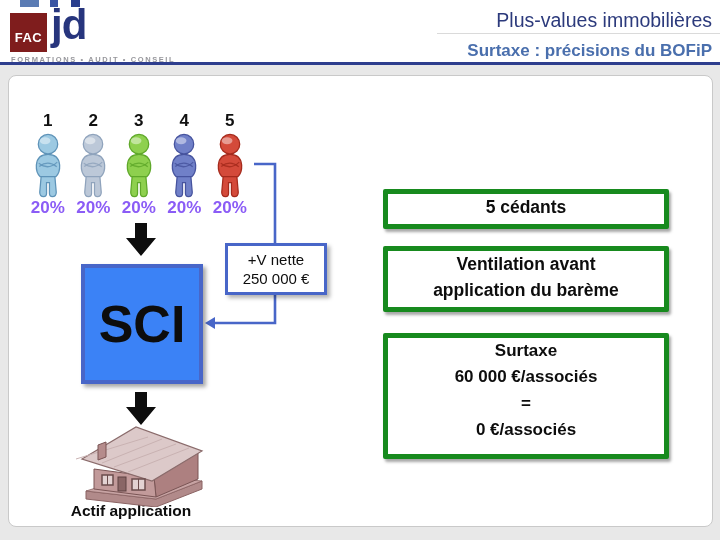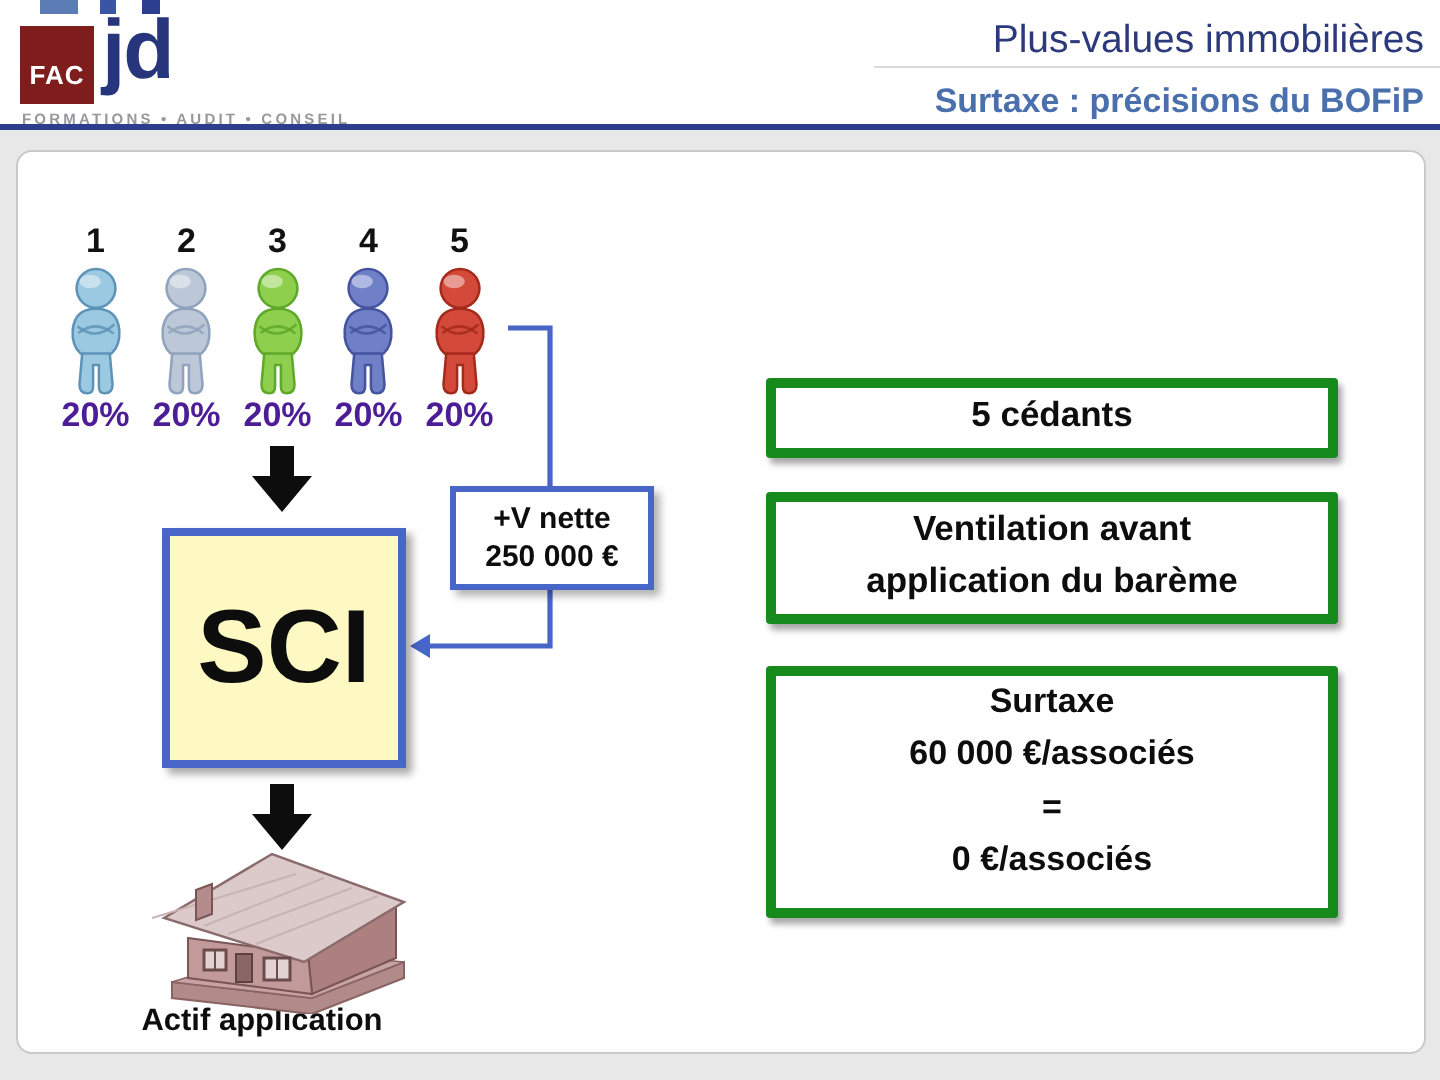--- a/index.html
+++ b/index.html
@@ -26,37 +26,37 @@
   .case-title{position:absolute;left:12px;top:10px;font-size:15px;font-weight:bold;color:#1f2a4e;}
 
   
   .associates{position:absolute;left:16px;top:33px;display:flex;}
   .associate{width:45.5px;display:flex;flex-direction:column;align-items:center;}
   .associate-number{font-size:17px;font-weight:bold;color:#111;height:24px;line-height:24px;}
   .figure{display:block;}
   .figure .main{fill:var(--c);stroke:var(--d);stroke-width:1.3px;}
   .figure .hl{fill:#ffffff;opacity:.45;}
   .figure .armline{fill:none;stroke:var(--d);stroke-width:1.3px;opacity:.85;}
-  .associate-share{font-size:17px;font-weight:bold;color:#4c1d95;margin-top:-3px;}
+  .associate-share{font-size:17px;font-weight:bold;color:#8b5cf6;margin-top:-3px;}
 
   
   .connector{position:absolute;left:0;top:0;width:703px;height:450px;z-index:1;pointer-events:none;}
 
   
   .black-arrow{position:absolute;width:34px;height:34px;z-index:2;}
   .arrow-1{left:115px;top:147px;}
   .arrow-2{left:115px;top:316px;}
 
   
-  .sci-box{position:absolute;left:72px;top:188px;width:114px;height:112px;background:#fef9c3;border:4px solid #4866c8;box-shadow:3px 3px 4px rgba(0,0,0,.35);display:flex;align-items:center;justify-content:center;z-index:2;}
+  .sci-box{position:absolute;left:72px;top:188px;width:114px;height:112px;background:#3b82f6;border:4px solid #4866c8;box-shadow:3px 3px 4px rgba(0,0,0,.35);display:flex;align-items:center;justify-content:center;z-index:2;}
   .sci-box span{font-size:52px;font-weight:bold;color:#0d0d0d;letter-spacing:0px;}
 
   
   .gain-box{position:absolute;left:216px;top:167px;width:96px;height:46px;background:#fff;border:3px solid #4866c8;box-shadow:3px 3px 4px rgba(0,0,0,.3);display:flex;flex-direction:column;align-items:center;justify-content:center;z-index:2;}
-  .gain-box div{font-size:15px;font-weight:bold;color:#0d0d0d;line-height:1.3;}
+  .gain-box div{font-size:15px;font-weight:normal;color:#0d0d0d;line-height:1.3;}
 
   
   .house{position:absolute;left:67px;top:343px;z-index:2;}
   .asset-label{position:absolute;left:32px;top:426px;width:180px;text-align:center;font-size:15.5px;font-weight:bold;color:#0d0d0d;}
 
   
   .green-box{position:absolute;left:374px;width:276px;background:#fff;border:5px solid #178a1e;border-radius:2px;box-shadow:2px 3px 3px rgba(0,0,0,.35);display:flex;flex-direction:column;align-items:center;justify-content:flex-start;z-index:2;}
   .green-box .box-line{font-size:17.5px;font-weight:bold;color:#0d0d0d;line-height:1.5;text-align:center;}
   .green-box-0{top:113px;height:30px;}
   .green-box-1{top:170px;height:56px;}

